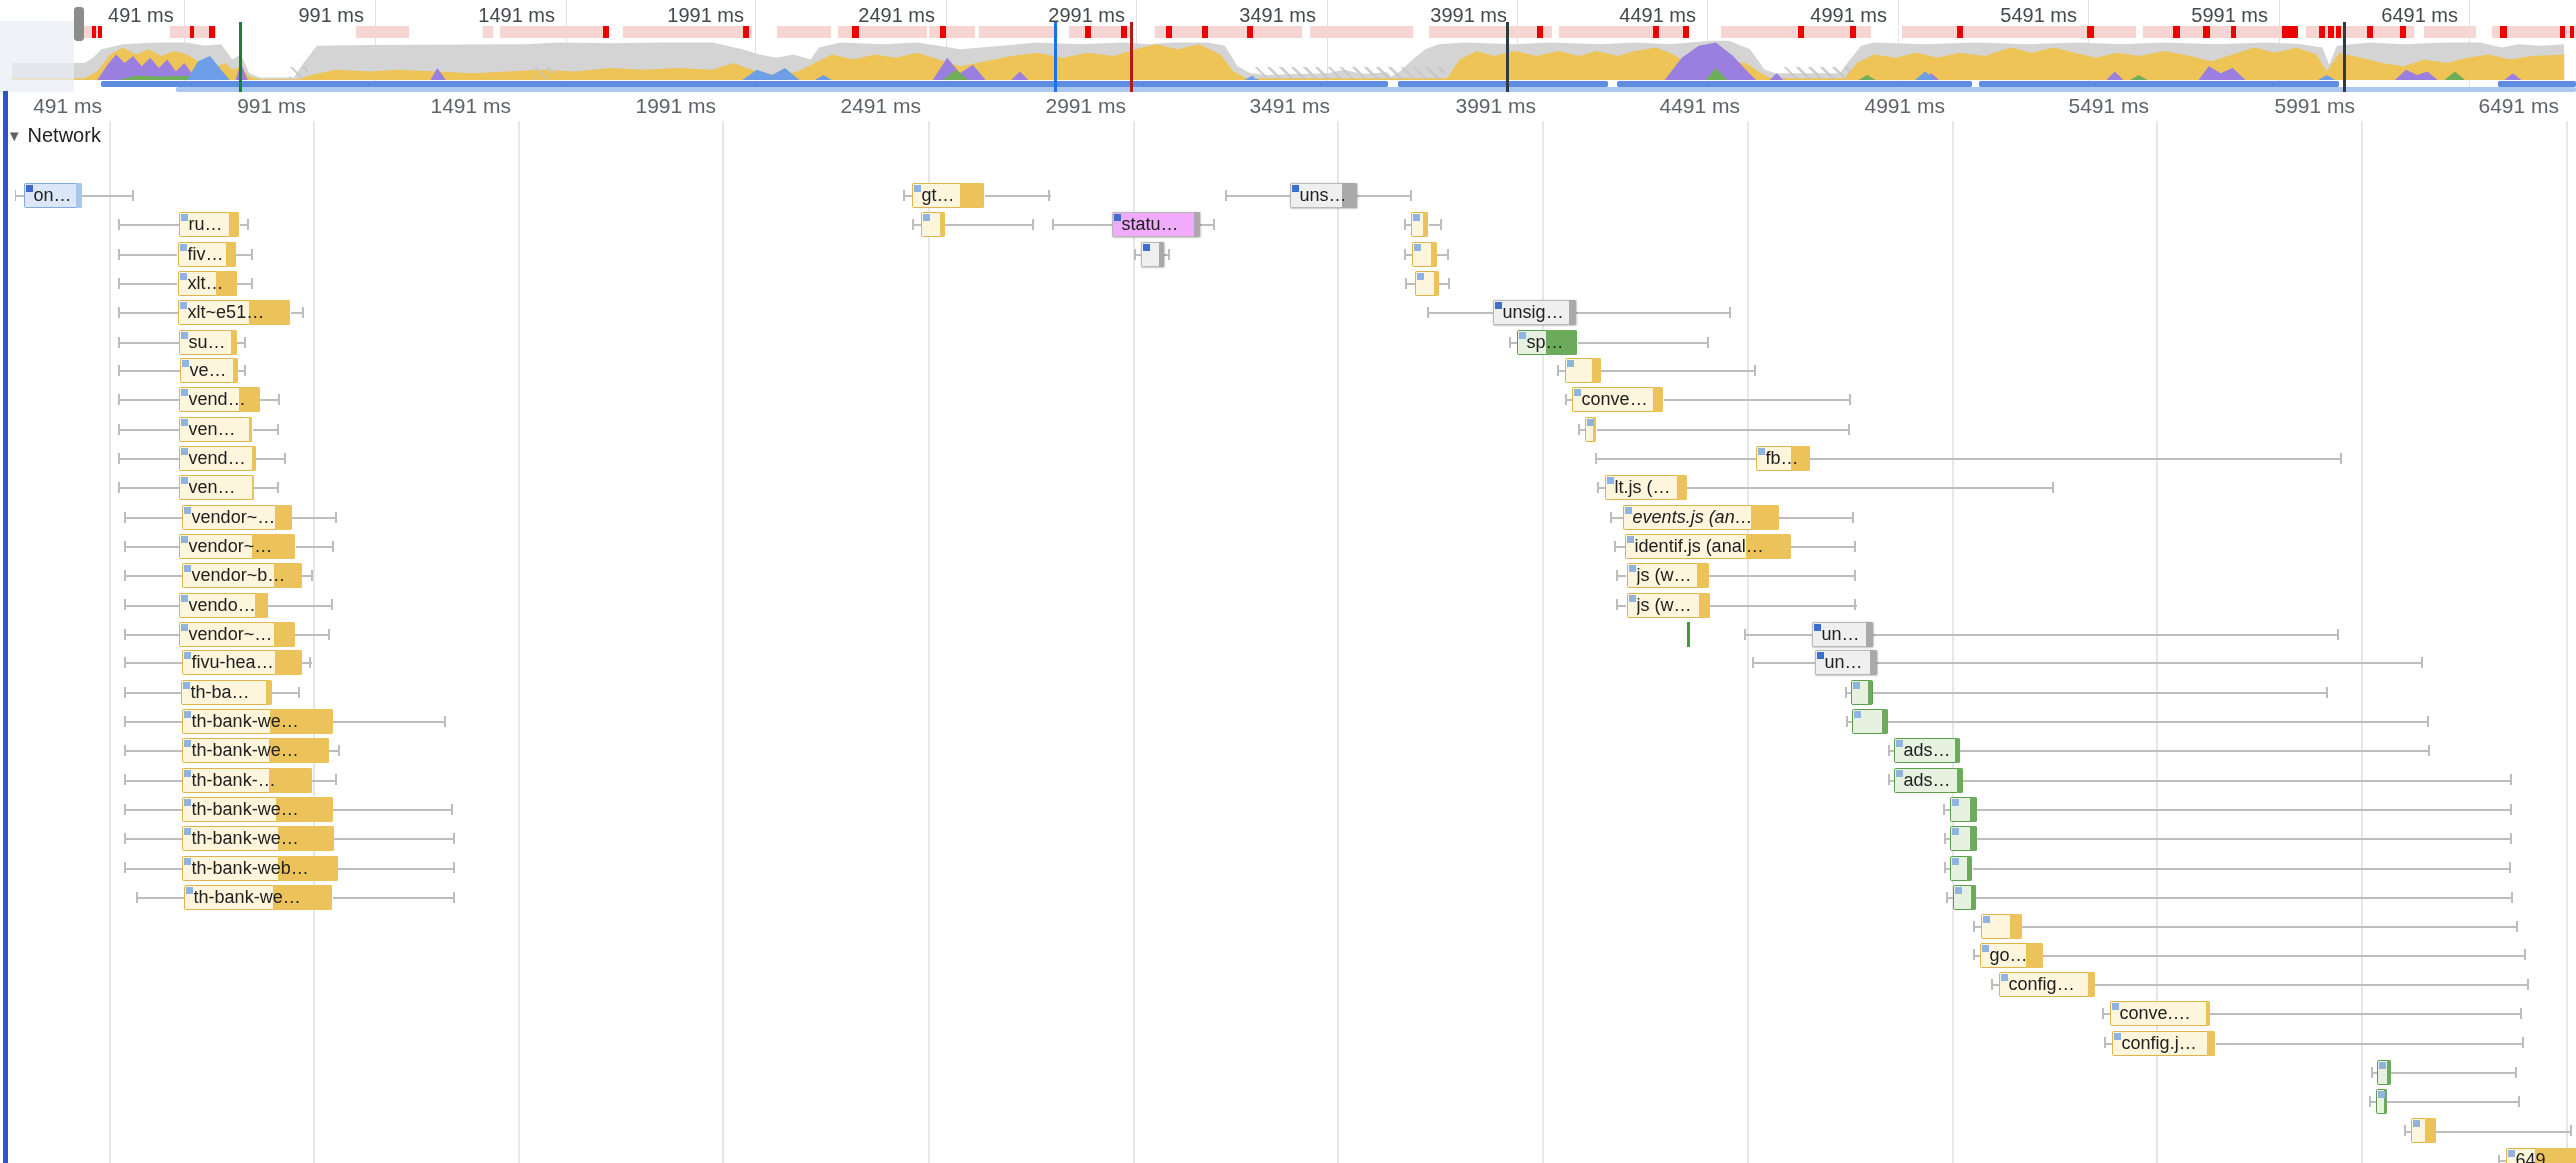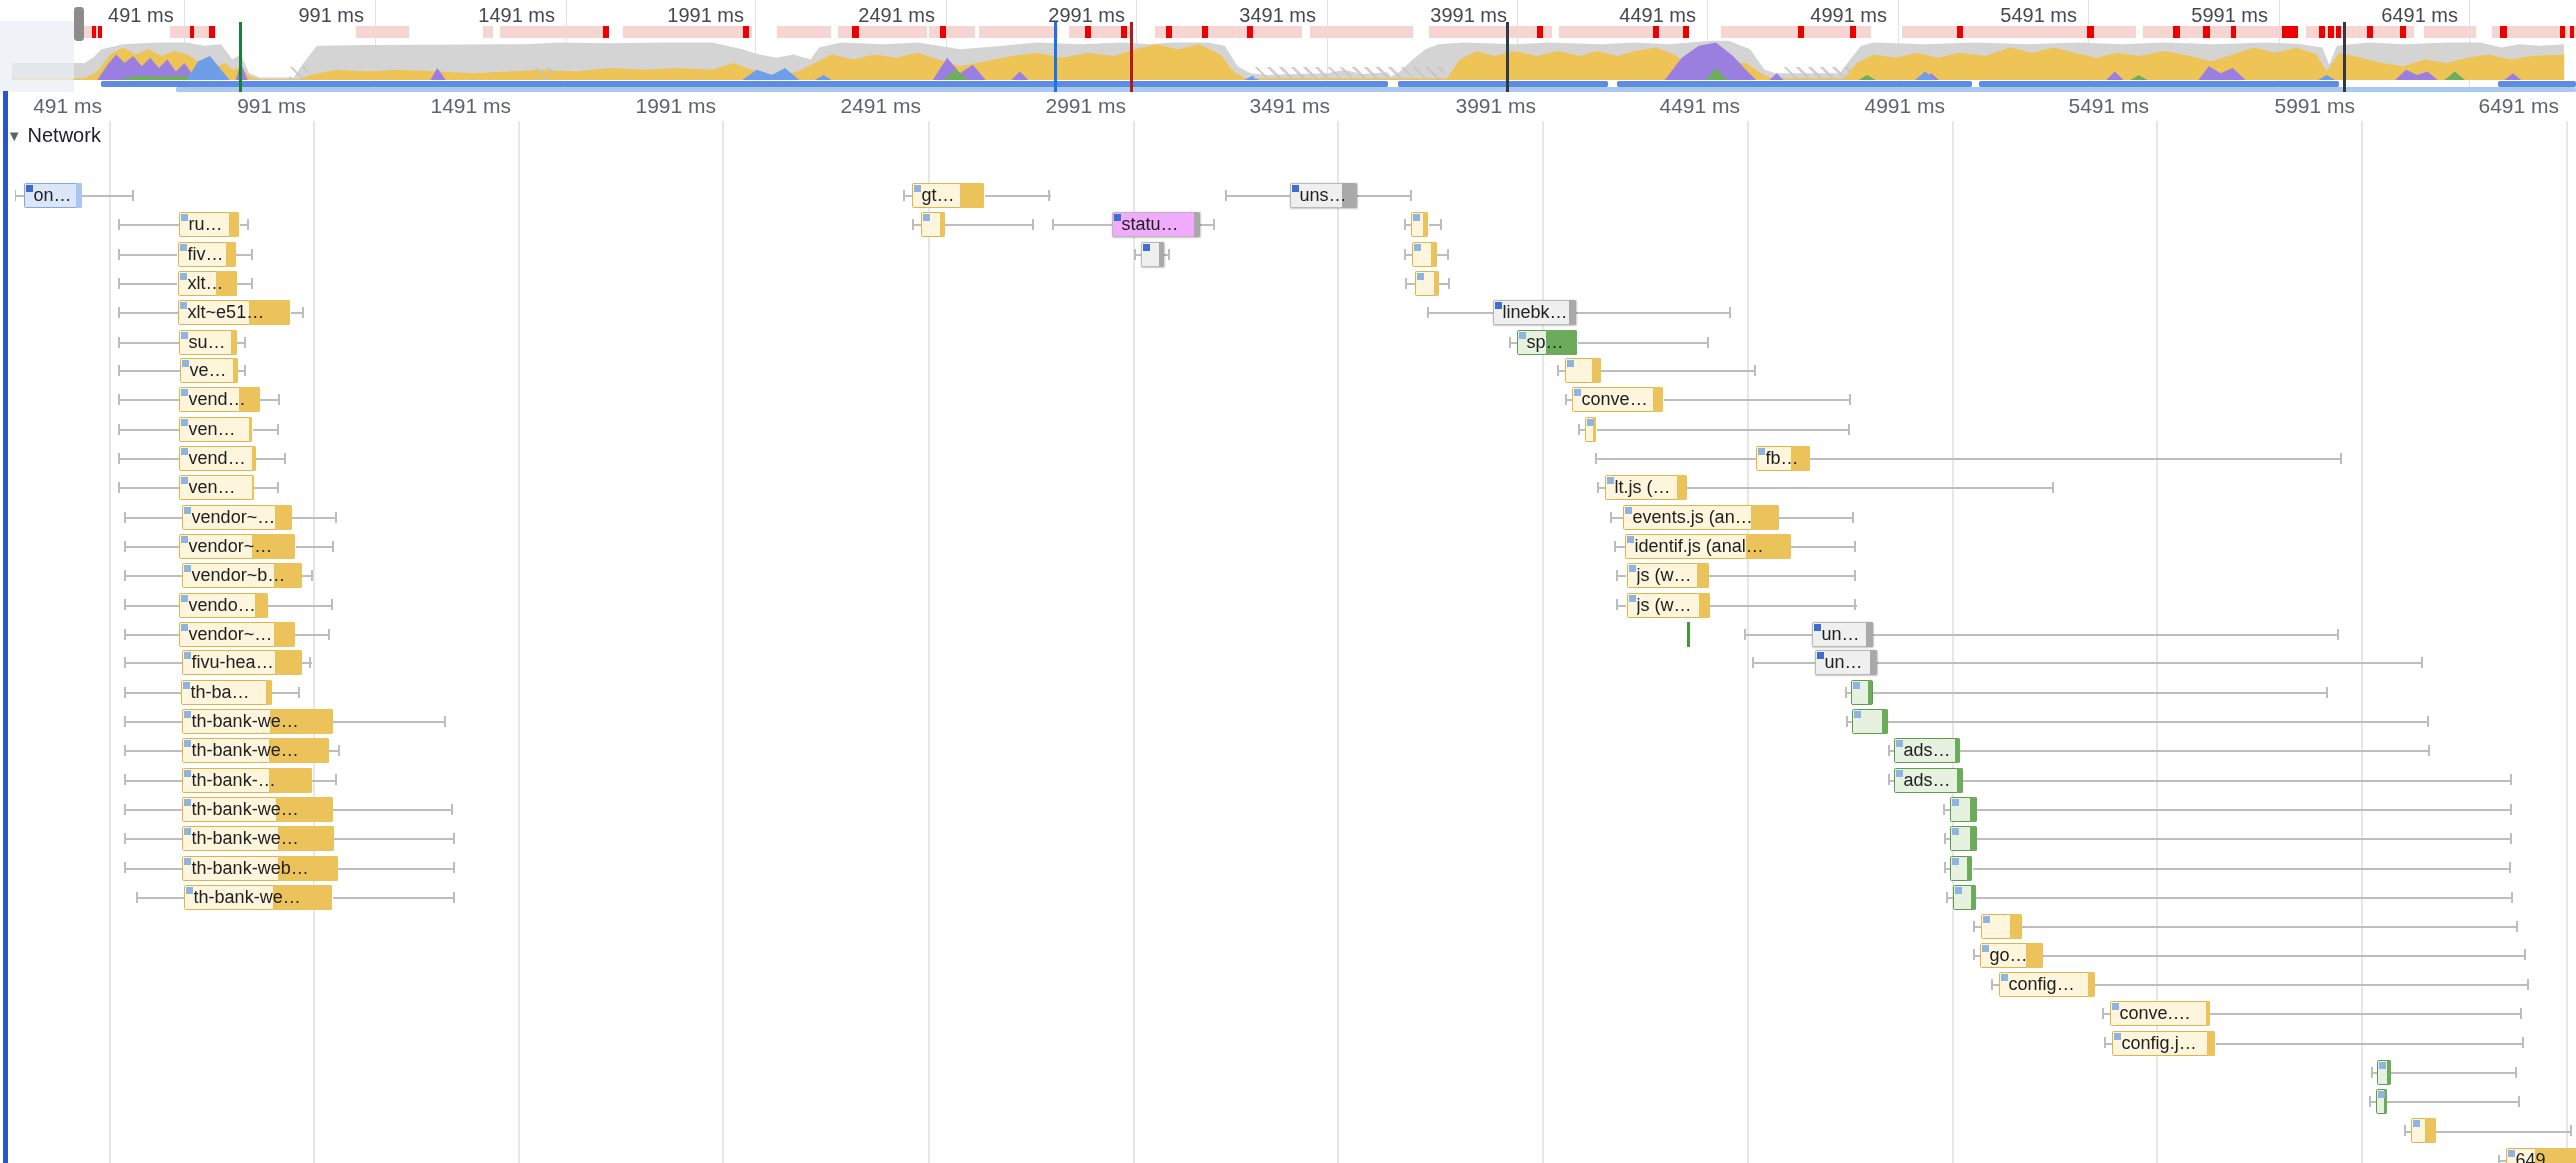--- a/index.html
+++ b/index.html
@@ -308,21 +308,21 @@
         <div class="abs corner" style="background: rgb(143, 180, 226); position: absolute;"></div>
         <div class="abs lbl" style="position: absolute;">xlt~e51…</div>
       </div>
       <div class="abs whisk" style="left: 1427px; width: 66px; top: 191px; height: 1.7px;"></div>
       <div class="abs whisk" style="left: 1427px; width: 1.7px; top: 186px; height: 11.2px;"></div>
       <div class="abs whisk" style="left: 1576px; width: 154px; top: 191px; height: 1.7px;"></div>
       <div class="abs whisk" style="left: 1729px; width: 1.7px; top: 186px; height: 11.2px;"></div>
       <div class="abs bar kind-g" style="left: 1493px; top: 179px; width: 83px; height: 25px; background: rgb(239, 239, 239); border: 1.3px solid rgb(185, 185, 185);">
         <div class="abs solid" style="inset: -0.9px -0.9px -0.9px 75px; background: rgb(169, 169, 169); border-radius: 0px 1.7px 1.7px 0px; position: absolute;"></div>
         <div class="abs corner" style="background: rgb(62, 111, 208); position: absolute;"></div>
-        <div class="abs lbl" style="position: absolute;">linebk…</div>
+        <div class="abs lbl" style="position: absolute;">unsig…</div>
       </div>
       <div class="abs whisk" style="left: 118px; width: 61px; top: 221px; height: 1.7px;"></div>
       <div class="abs whisk" style="left: 118px; width: 1.7px; top: 216px; height: 11.2px;"></div>
       <div class="abs whisk" style="left: 237px; width: 8.6px; top: 221px; height: 1.7px;"></div>
       <div class="abs whisk" style="left: 244px; width: 1.7px; top: 216px; height: 11.2px;"></div>
       <div class="abs bar kind-y" style="left: 179px; top: 209px; width: 58px; height: 25px; background: rgb(253, 245, 220); border: 1.3px solid rgb(223, 180, 74);">
         <div class="abs solid" style="inset: -0.9px -0.9px -0.9px 51px; background: rgb(236, 194, 91); border-radius: 0px 1.7px 1.7px 0px; position: absolute;"></div>
         <div class="abs corner" style="background: rgb(143, 180, 226); position: absolute;"></div>
         <div class="abs lbl" style="position: absolute;">su…</div>
       </div>
@@ -432,21 +432,21 @@
         <div class="abs corner" style="background: rgb(143, 180, 226); position: absolute;"></div>
         <div class="abs lbl" style="position: absolute;">vendor~…</div>
       </div>
       <div class="abs whisk" style="left: 1610px; width: 13px; top: 396px; height: 1.7px;"></div>
       <div class="abs whisk" style="left: 1610px; width: 1.7px; top: 391px; height: 11.2px;"></div>
       <div class="abs whisk" style="left: 1779px; width: 75px; top: 396px; height: 1.7px;"></div>
       <div class="abs whisk" style="left: 1852px; width: 1.7px; top: 391px; height: 11.2px;"></div>
       <div class="abs bar kind-y" style="left: 1623px; top: 384px; width: 156px; height: 25px; background: rgb(253, 245, 220); border: 1.3px solid rgb(223, 180, 74);">
         <div class="abs solid" style="inset: -0.9px -0.9px -0.9px 127px; background: rgb(236, 194, 91); border-radius: 0px 1.7px 1.7px 0px; position: absolute;"></div>
         <div class="abs corner" style="background: rgb(143, 180, 226); position: absolute;"></div>
-        <div class="abs lbl" style="position: absolute;">events.js (an…</div>
+        <div class="abs lbl" style="position: absolute; font-style: italic;">events.js (an…</div>
       </div>
       <div class="abs whisk" style="left: 124px; width: 55px; top: 425px; height: 1.7px;"></div>
       <div class="abs whisk" style="left: 124px; width: 1.7px; top: 420px; height: 11.2px;"></div>
       <div class="abs whisk" style="left: 296px; width: 38px; top: 425px; height: 1.7px;"></div>
       <div class="abs whisk" style="left: 332px; width: 1.7px; top: 420px; height: 11.2px;"></div>
       <div class="abs bar kind-y" style="left: 179px; top: 413px; width: 116px; height: 25px; background: rgb(253, 245, 220); border: 1.3px solid rgb(223, 180, 74);">
         <div class="abs solid" style="inset: -0.9px -0.9px -0.9px 72px; background: rgb(236, 194, 91); border-radius: 0px 1.7px 1.7px 0px; position: absolute;"></div>
         <div class="abs corner" style="background: rgb(143, 180, 226); position: absolute;"></div>
         <div class="abs lbl" style="position: absolute;">vendor~…</div>
       </div>

